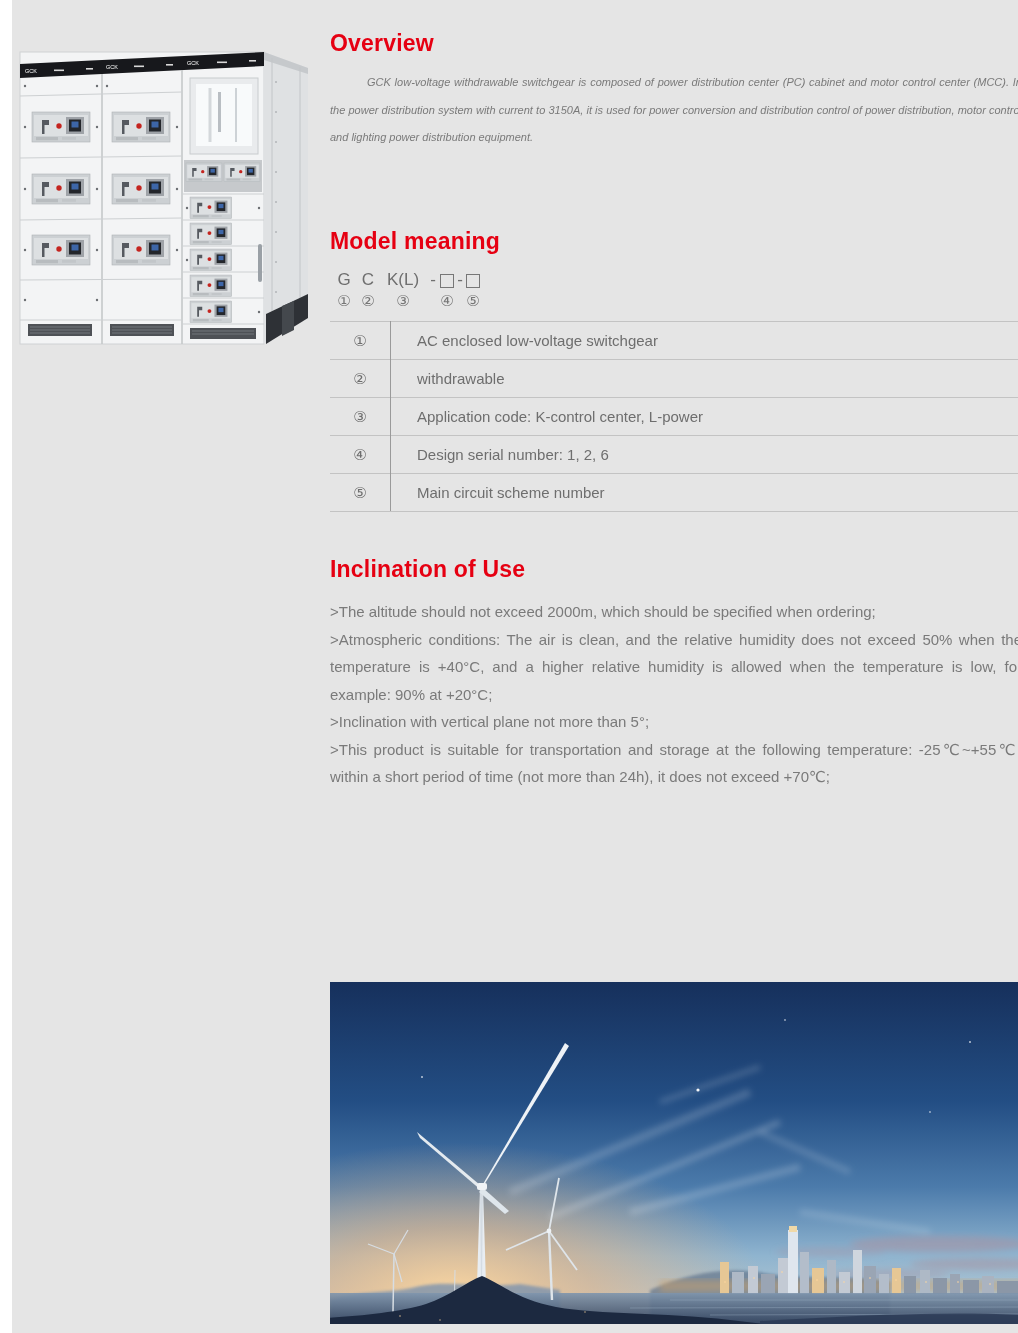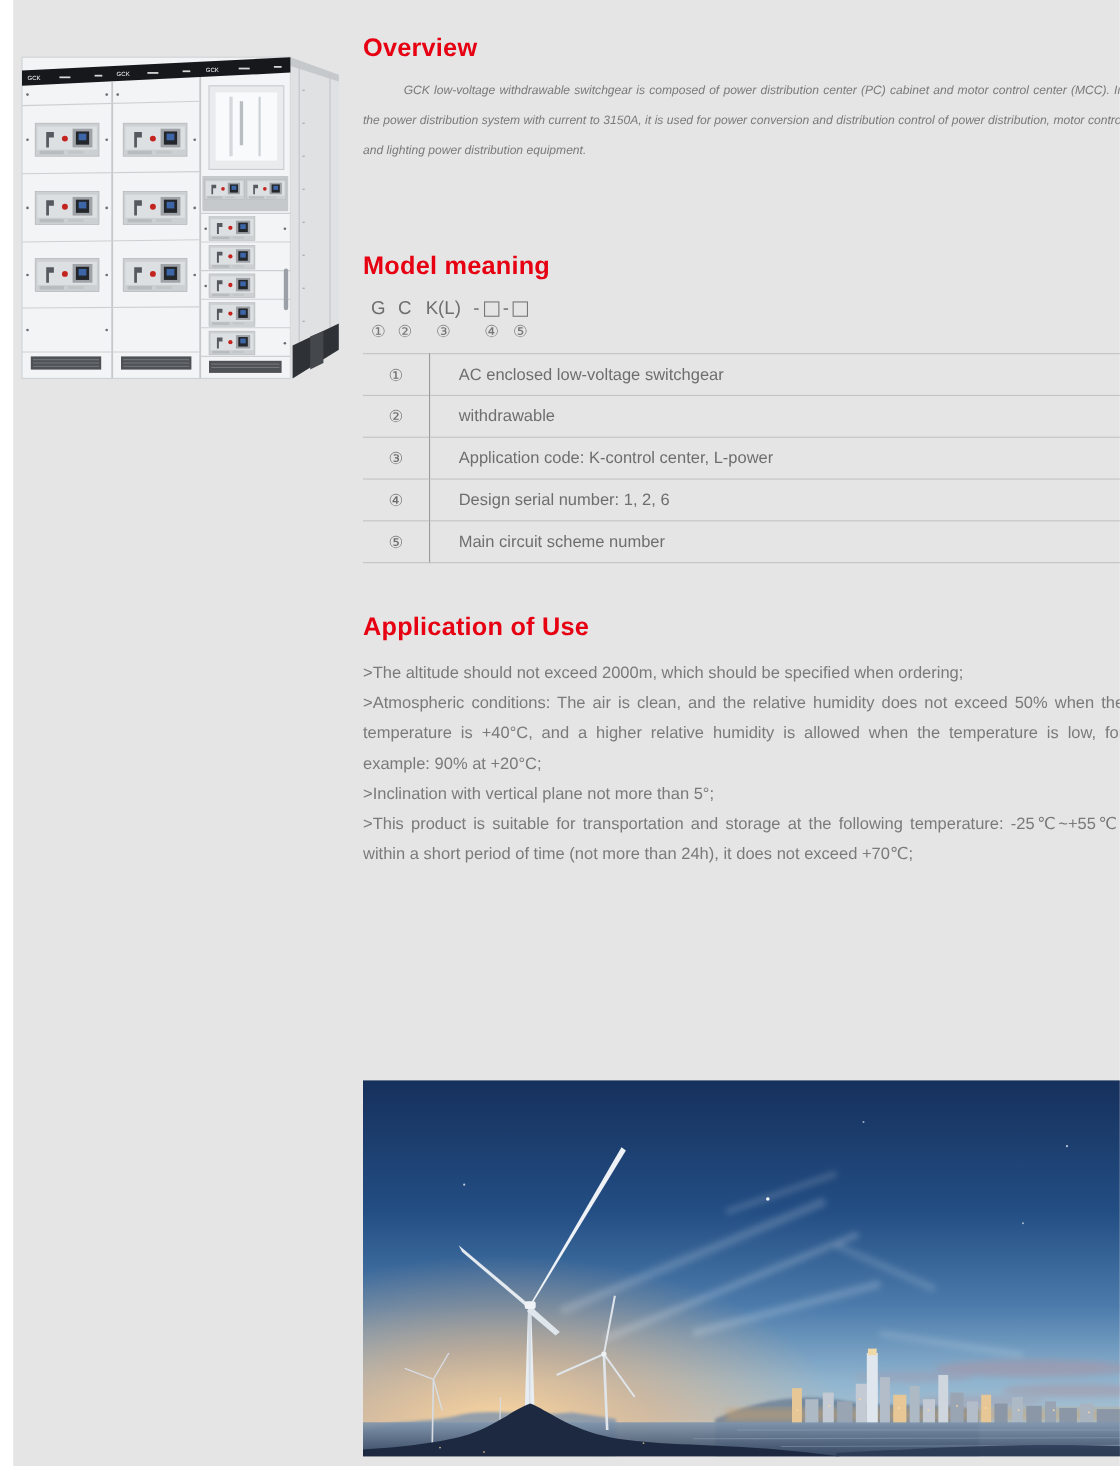--- a/index.html
+++ b/index.html
@@ -231,21 +231,21 @@
         <td class="num">④</td>
         <td class="desc">Design serial number: 1, 2, 6</td>
       </tr>
       <tr>
         <td class="num">⑤</td>
         <td class="desc">Main circuit scheme number</td>
       </tr>
     </tbody>
       </table>
 
-    <h2 class="red-heading" style="top:556px">Application of Use</h2>
+    <h2 class="red-heading" style="top:556px">Inclination of Use</h2>
 
     <div class="conditions">
       <p>&gt;The altitude should not exceed 2000m, which should be specified when ordering;</p>
       <p>&gt;Atmospheric conditions: The air is clean, and the relative humidity does not exceed 50% when the temperature is +40°C, and a higher relative humidity is allowed when the temperature is low, for example: 90% at +20°C;</p>
       <p>&gt;Inclination with vertical plane not more than 5°;</p>
       <p>&gt;This product is suitable for transportation and storage at the following temperature: -25℃~+55℃, within a short period of time (not more than 24h), it does not exceed +70℃;</p>
     </div>
 
     <svg class="photo" width="692" height="342" viewBox="0 0 692 342">
       <defs>

